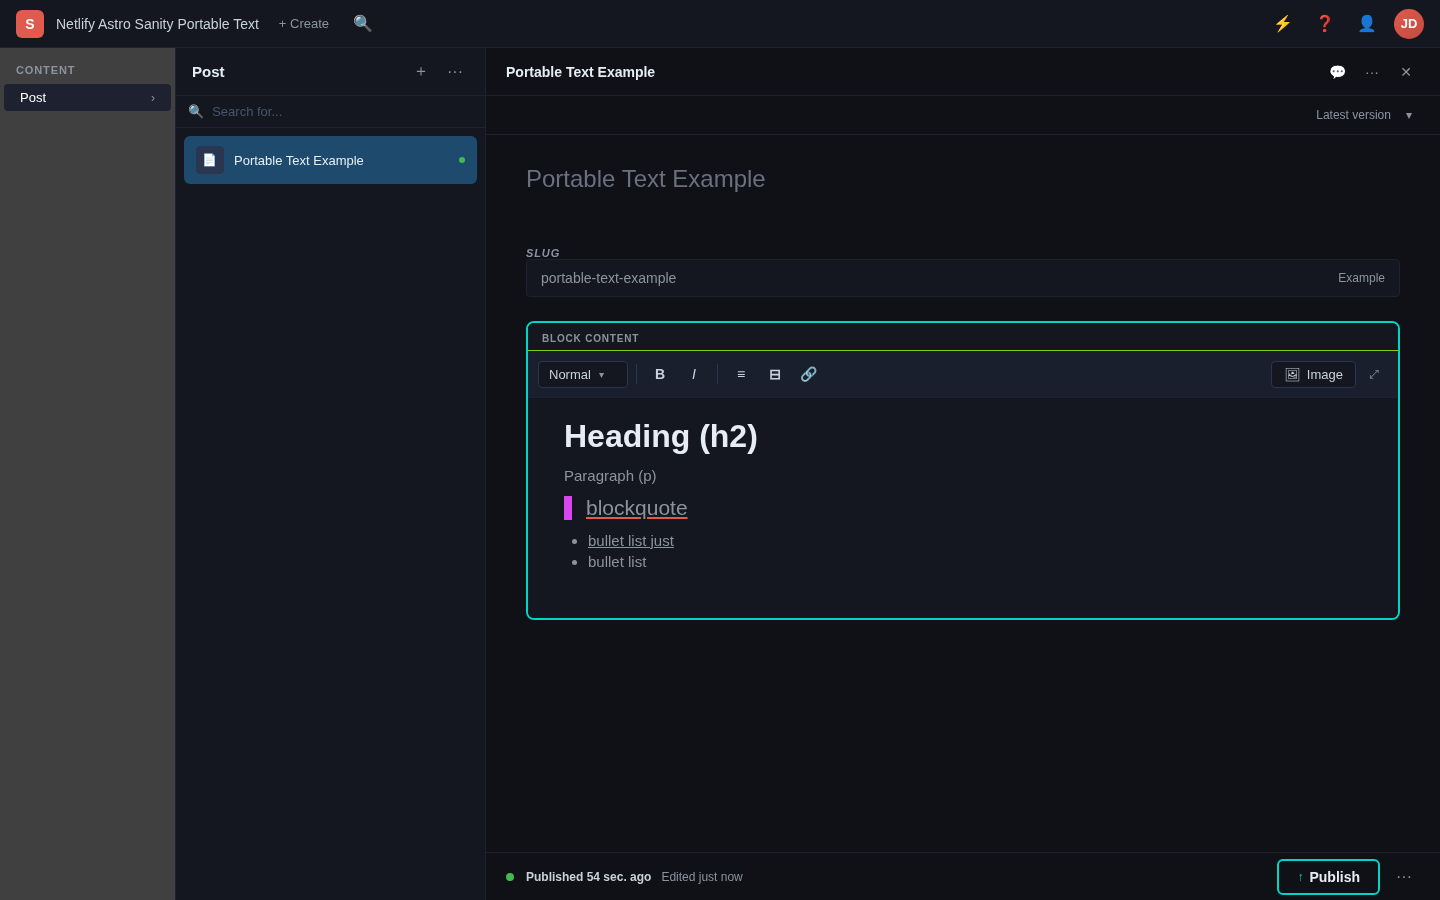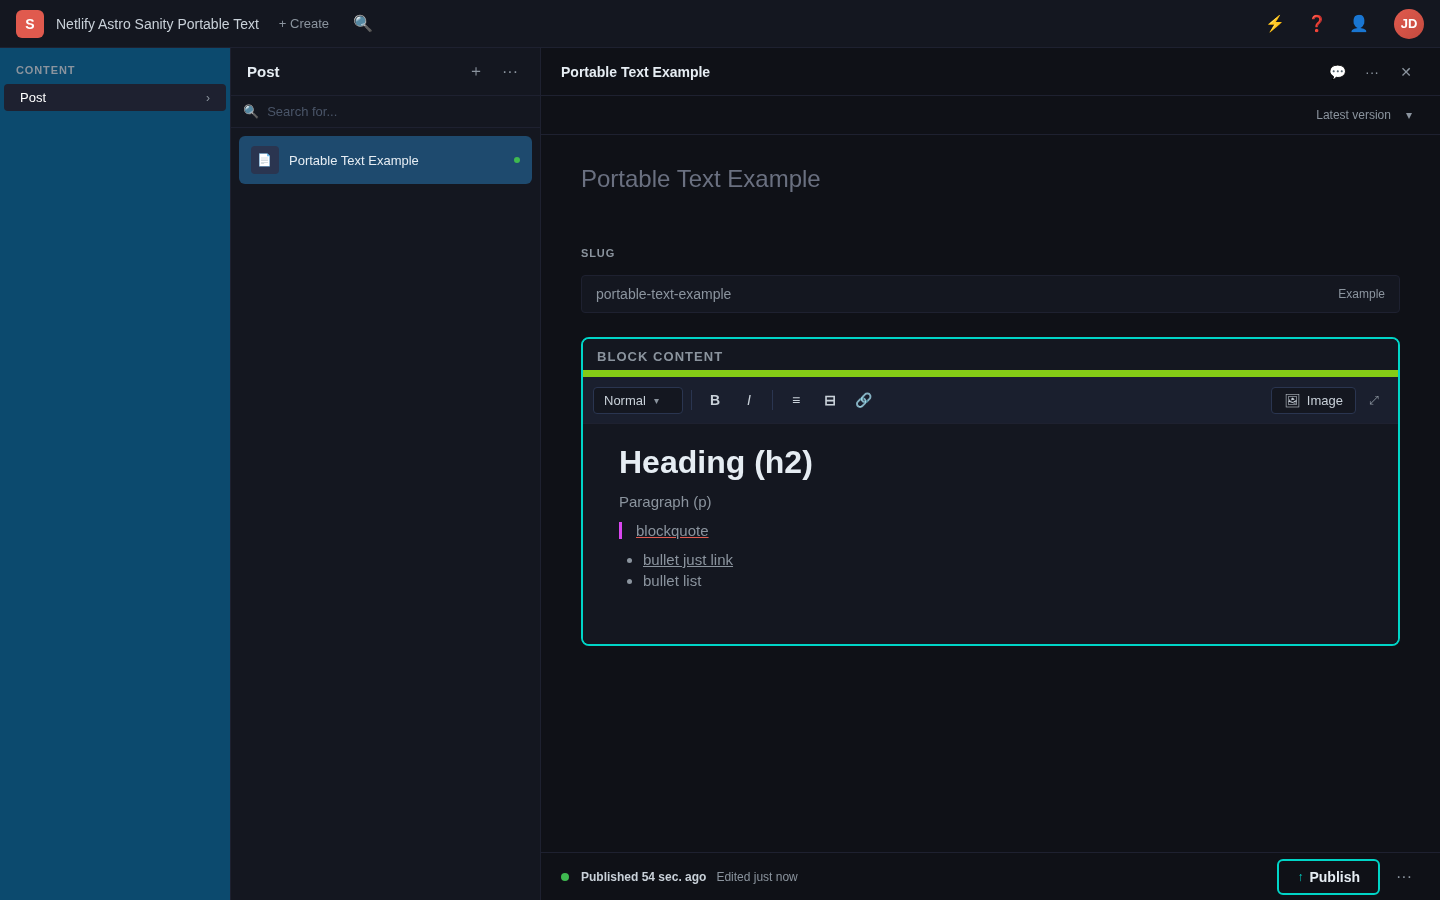--- a/index.html
+++ b/index.html
@@ -78,33 +78,32 @@
       width: 30px;
       height: 30px;
       border-radius: 50%;
       background: linear-gradient(135deg, #e05a4e, #c44a3e);
       display: flex;
       align-items: center;
       justify-content: center;
       color: white;
       font-size: 13px;
       font-weight: bold;
-      margin-left: 8px;
     }
 
     
     .main-layout {
       display: flex;
       height: calc(900px - 48px);
     }
 
     
     .sidebar {
-      width: 231px;
-      background: #0c4a6e;
+      width: 176px;
+      background: #404040;
       border-right: 1px solid #1e2130;
       padding: 16px 0;
     }
     .sidebar-section-title {
       font-size: 11px;
       color: #8b949e;
       font-weight: 600;
       text-transform: uppercase;
       letter-spacing: 0.08em;
       padding: 0 16px 8px;
@@ -292,21 +291,22 @@
 
     .field-section {
       margin-bottom: 24px;
     }
     .field-label {
       font-size: 11px;
       font-weight: 600;
       color: #8b949e;
       text-transform: uppercase;
       letter-spacing: 0.08em;
-      margin-bottom: 16px;
+      margin-bottom: 0;
+      font-style: italic;
     }
     .field-input-row {
       display: flex;
       align-items: center;
       gap: 16px;
       background: #141720;
       border: 1px solid #1e2130;
       border-radius: 4px;
       padding: 10px 14px;
     }
@@ -322,28 +322,28 @@
     }
 
     
     .block-content-wrapper {
       border: 2px solid #00d5c7;
       border-radius: 8px;
       overflow: hidden;
       margin-bottom: 24px;
     }
     .block-content-label {
-      font-size: 13px;
+      font-size: 10px;
       font-weight: 600;
       color: #8b949e;
       text-transform: uppercase;
       letter-spacing: 0.08em;
       padding: 10px 14px 6px;
       background: #141720;
-      border-bottom: 7px solid #84cc16;
+      border-bottom: 1px solid #84cc16;
     }
     .block-toolbar {
       display: flex;
       align-items: center;
       gap: 4px;
       padding: 8px 10px;
       background: #1a1f2e;
       border-bottom: 1px solid #1e2130;
     }
     .toolbar-select {
@@ -414,25 +414,25 @@
       font-weight: 700;
       color: #e6edf3;
       margin-bottom: 12px;
     }
     .block-paragraph {
       font-size: 15px;
       color: #8b949e;
       margin-bottom: 12px;
     }
     .block-blockquote {
-      border-left: 3px solid #d946ef;
+      border-left: 8px solid #d946ef;
       padding-left: 14px;
       margin-bottom: 12px;
       color: #8b949e;
-      font-size: 15px;
+      font-size: 21px;
     }
     .block-blockquote span {
       text-decoration: underline;
       text-decoration-color: #e05a4e;
     }
     .block-list {
       list-style: disc;
       padding-left: 24px;
       color: #8b949e;
       font-size: 15px;
@@ -601,21 +601,21 @@
         </div>
 
         <div class="block-editor-area">
           <div class="block-h2">Heading (h2)</div>
           <div class="block-paragraph">Paragraph (p)</div>
           <div class="block-blockquote">
             <span>blockquote</span>
           </div>
           <ul class="block-list">
             <li>
-              <span class="block-list-link">bullet just link</span>
+              <span class="block-list-link">bullet list just</span>
             </li>
             <li>
               <span>bullet list</span>
             </li>
           </ul>
         </div>
       </div>
 
     </div>
 

